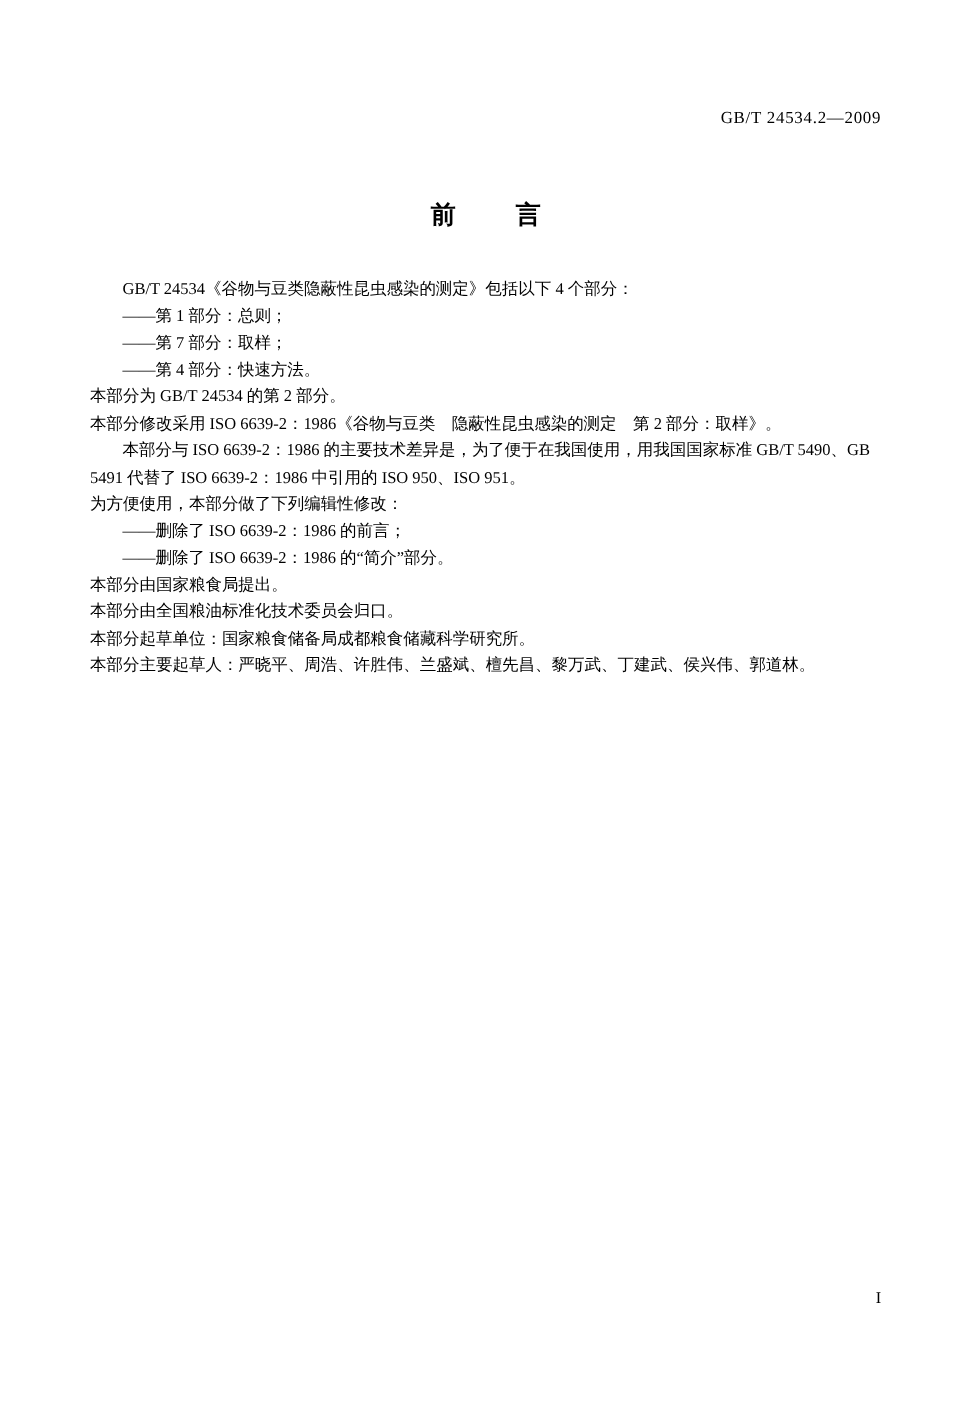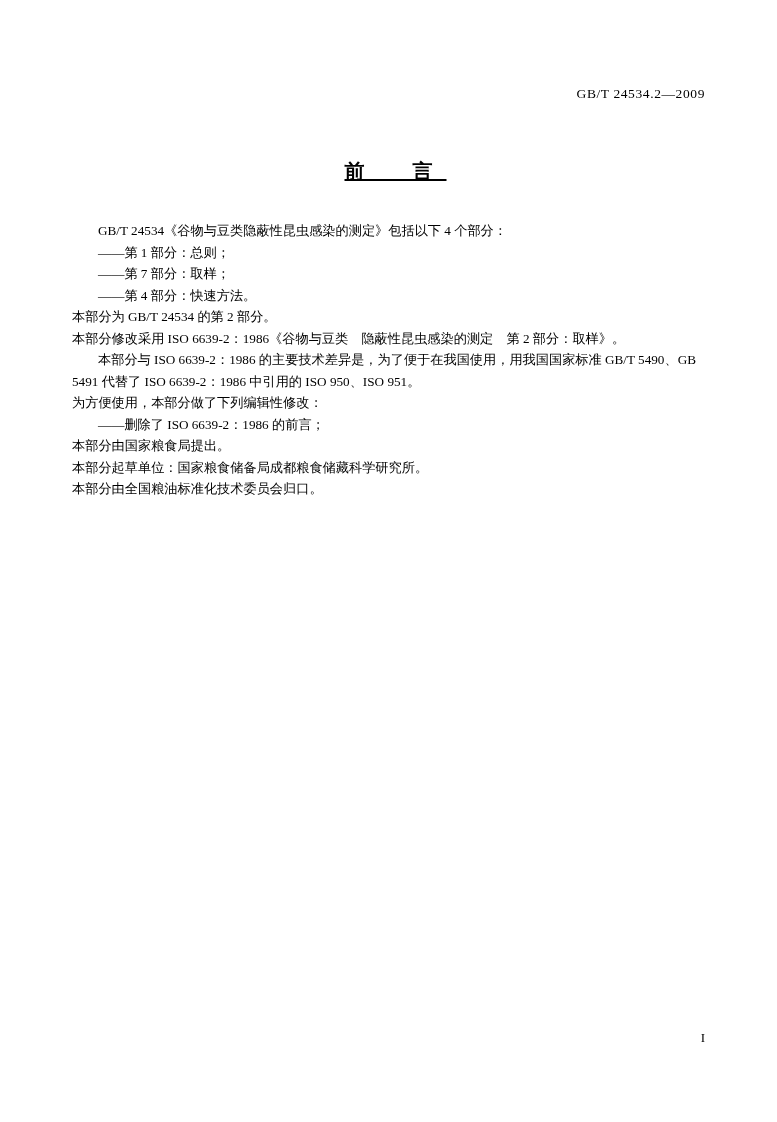--- a/index.html
+++ b/index.html
@@ -35,21 +35,20 @@
     position: absolute;
     left: 0;
     top: 158px;
     width: 777px;
     text-align: center;
     font-size: 20px;
     font-weight: bold;
     letter-spacing: 14px;
     text-indent: 14px;
     font-family: "DejaVu Sans", "Liberation Sans", sans-serif;
-    text-decoration: underline;
   }
   .body-block {
     position: absolute;
     left: 72px;
     top: 220px;
     width: 634px;
     font-size: 13.2px;
     line-height: 21.5px;
   }
   .body-block p {
@@ -84,20 +83,22 @@
   <div class="body-block" id="body-block">
       <p class="indent">GB/T 24534《谷物与豆类隐蔽性昆虫感染的测定》包括以下 4 个部分：</p>
       <p class="indent">——第 1 部分：总则；</p>
       <p class="indent">——第 7 部分：取样；</p>
       <p class="indent">——第 4 部分：快速方法。</p>
       <p>本部分为 GB/T 24534 的第 2 部分。</p>
       <p>本部分修改采用 ISO 6639-2：1986《谷物与豆类　隐蔽性昆虫感染的测定　第 2 部分：取样》。</p>
       <p class="wrapline">本部分与 ISO 6639-2：1986 的主要技术差异是，为了便于在我国使用，用我国国家标准 GB/T 5490、GB 5491 代替了 ISO 6639-2：1986 中引用的 ISO 950、ISO 951。</p>
       <p>为方便使用，本部分做了下列编辑性修改：</p>
       <p class="indent">——删除了 ISO 6639-2：1986 的前言；</p>
+      <p class="indent">——删除了 ISO 6639-2：1986 的“简介”部分。</p>
       <p>本部分由国家粮食局提出。</p>
+      <p>本部分由全国粮油标准化技术委员会归口。</p>
       <p>本部分起草单位：国家粮食储备局成都粮食储藏科学研究所。</p>
-      <p>本部分由全国粮油标准化技术委员会归口。</p>
+      <p>本部分主要起草人：严晓平、周浩、许胜伟、兰盛斌、檀先昌、黎万武、丁建武、侯兴伟、郭道林。</p>
     </div>
 
   <div class="page-number">I</div>
 
 </div>
 
 </body></html>

